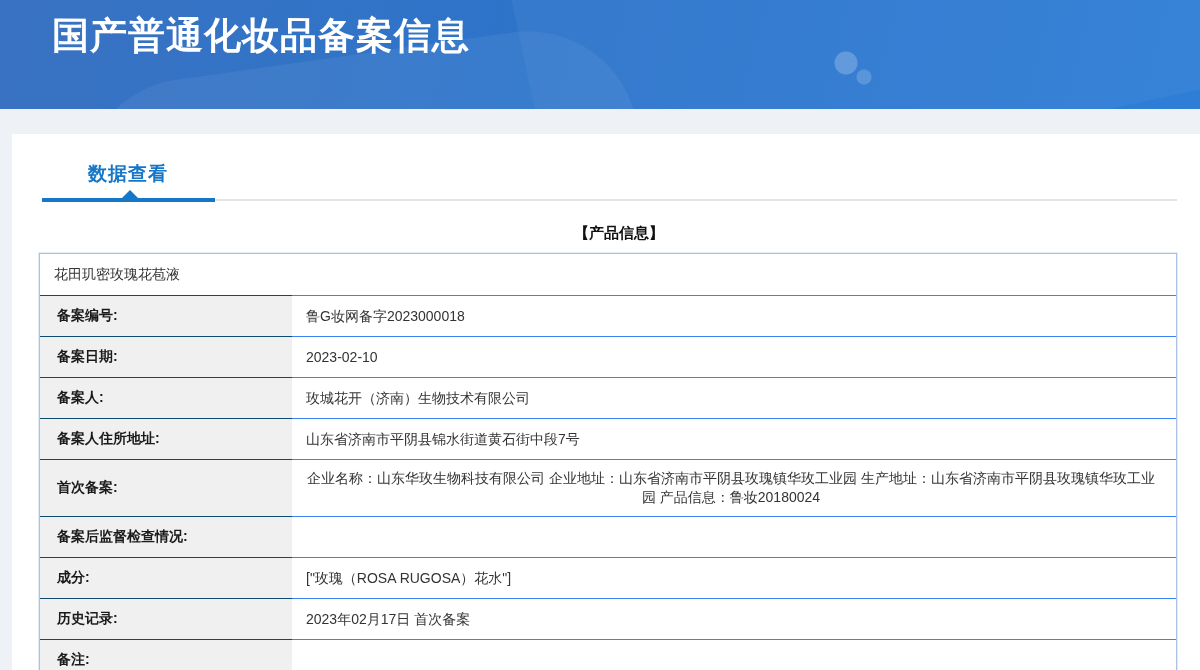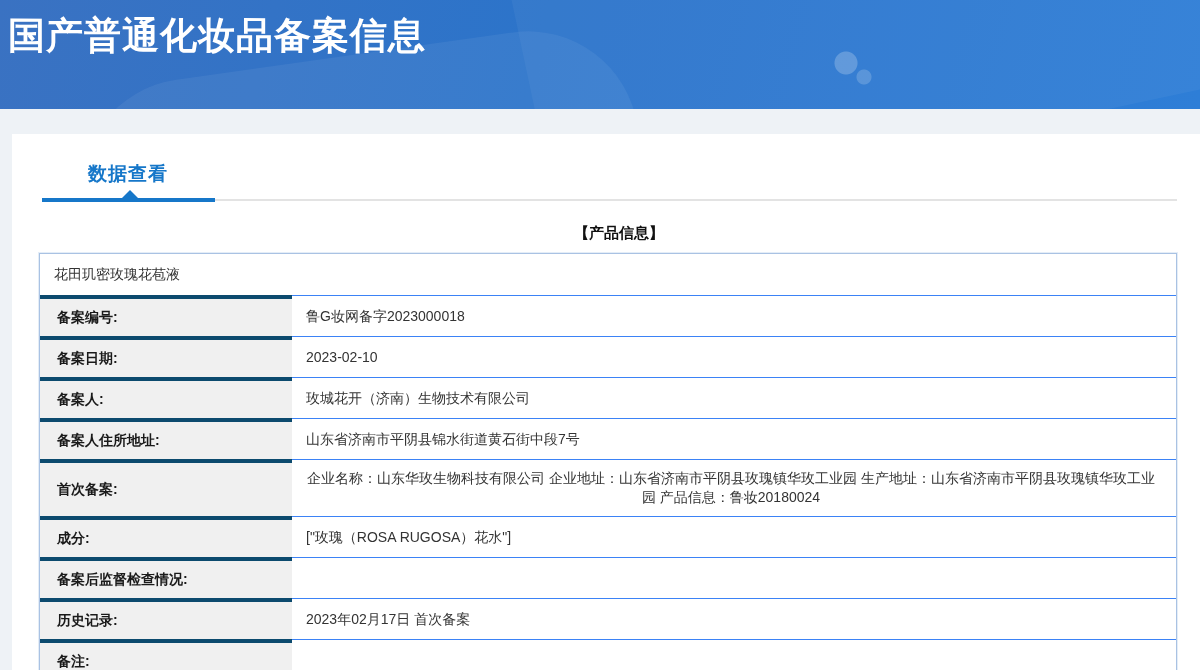--- a/index.html
+++ b/index.html
@@ -18,20 +18,21 @@
     background:#ffffff;
     position:relative;
   }
 
   
   .banner {
     position:relative;
     height:109px;
     background: linear-gradient(104deg, var(--banner-start) 0%, var(--banner-mid) 45%, var(--banner-end) 100%);
     overflow:hidden;
+    padding-left:44px;
   }
   .banner::before {
     content:'';
     position:absolute;
     left:80px; top:55px;
     width:560px; height:220px;
     background:rgba(255,255,255,0.06);
     border-radius:110px;
     transform:rotate(-8deg);
   }
@@ -141,21 +142,21 @@
   }
   .cell.value {
     flex:1;
     font-size:14px;
     color:#333333;
     line-height:19px;
     padding:9px 20px 9px 14px;
     word-break:break-all;
   }
   .row + .row .cell.value { border-top:1px solid #3b82f6; }
-  .row + .row .cell.label { border-top:4px solid #0c4a6e; }
+  .row + .row .cell.label { border-top:1px solid #0c4a6e; }
 </style>
 </head>
 <body>
 
 <div class="banner">
   <div class="banner-dots"></div>
   <h1>国产普通化妆品备案信息</h1>
 </div>
 
 <div class="band"></div>
@@ -200,30 +201,30 @@
         <div class="cell label">备案人住所地址:</div>
         <div class="cell value">山东省济南市平阴县锦水街道黄石街中段7号</div>
       </div>
 
       <div class="row">
         <div class="cell label">首次备案:</div>
         <div class="cell value">企业名称：山东华玫生物科技有限公司 企业地址：山东省济南市平阴县玫瑰镇华玫工业园 生产地址：山东省济南市平阴县玫瑰镇华玫工业园 产品信息：鲁妆20180024</div>
       </div>
 
       <div class="row">
+        <div class="cell label">备案后监督检查情况:</div>
+        <div class="cell value"></div>
+      </div>
+
+      <div class="row">
         <div class="cell label">成分:</div>
         <div class="cell value">["玫瑰（ROSA RUGOSA）花水"]</div>
       </div>
 
       <div class="row">
-        <div class="cell label">备案后监督检查情况:</div>
-        <div class="cell value"></div>
-      </div>
-
-      <div class="row">
         <div class="cell label">历史记录:</div>
         <div class="cell value">2023年02月17日 首次备案</div>
       </div>
 
       <div class="row">
         <div class="cell label">备注:</div>
         <div class="cell value"></div>
       </div>
     </div>
 

